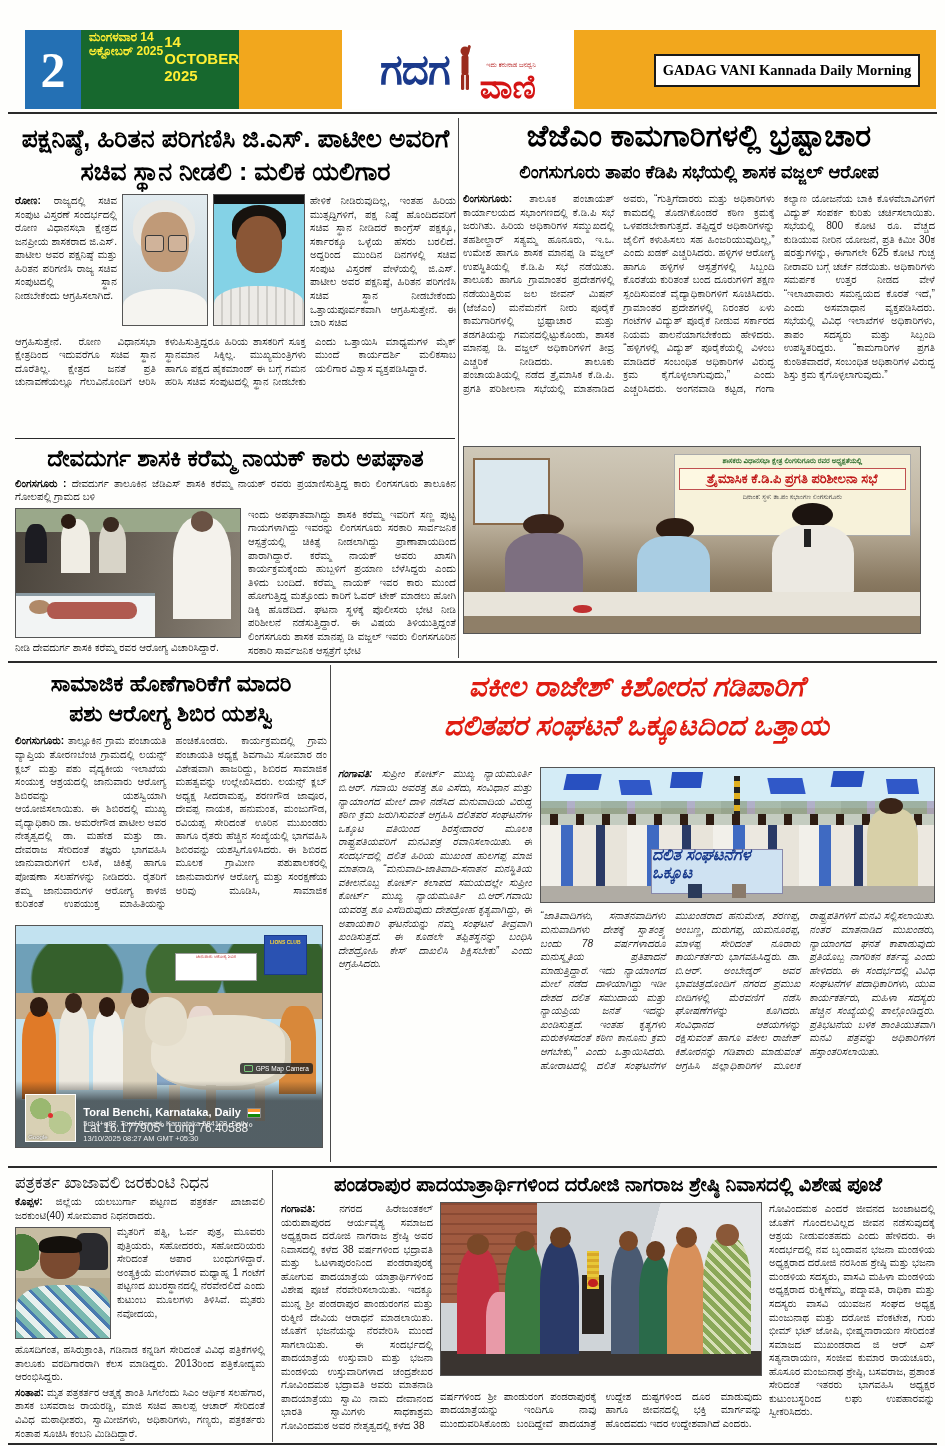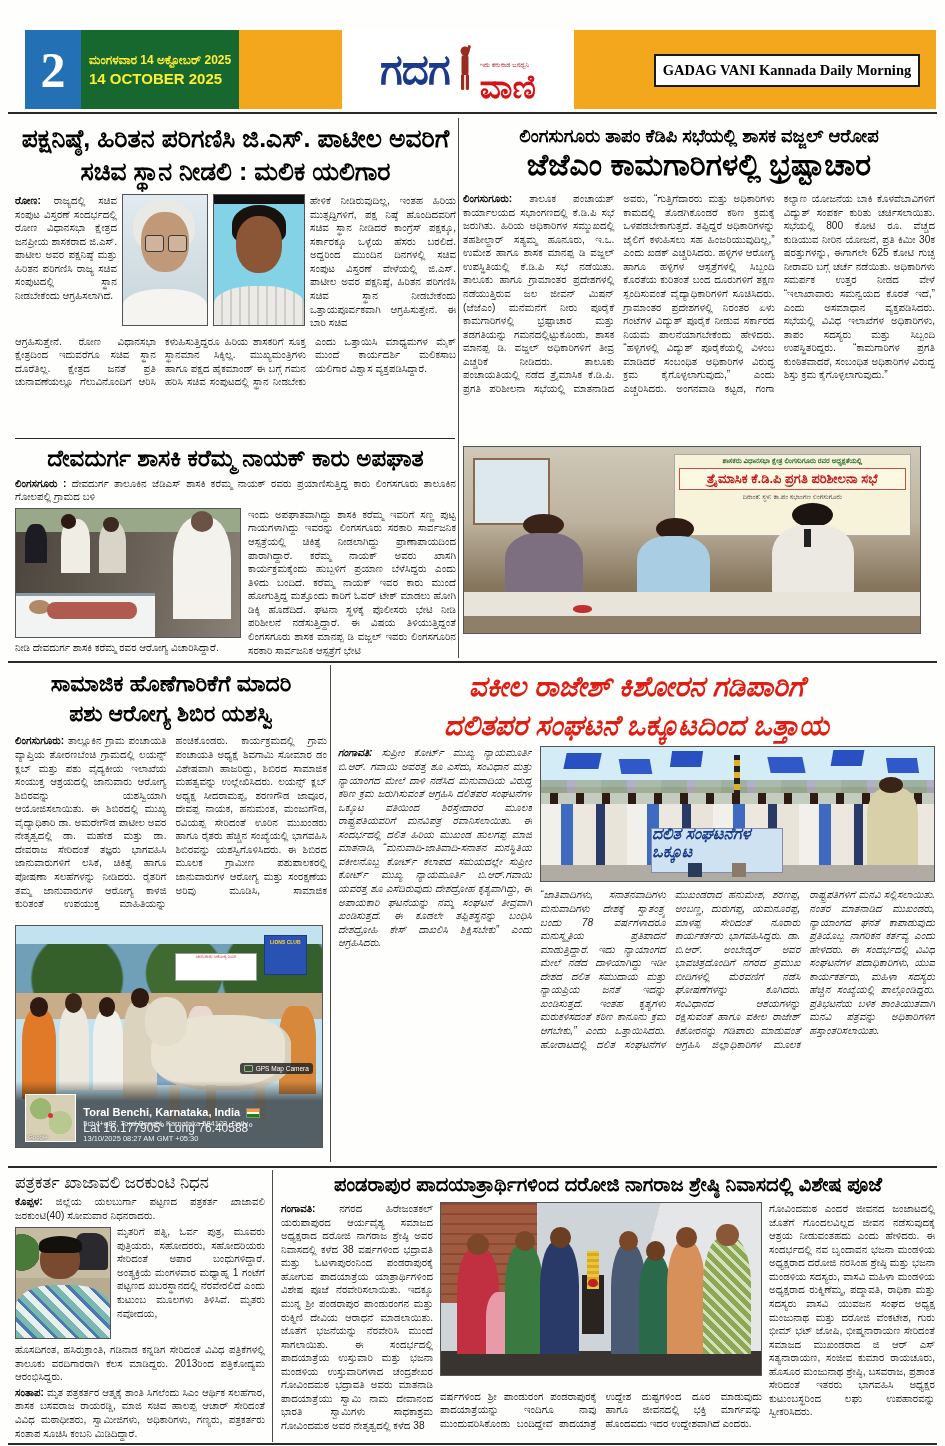--- a/index.html
+++ b/index.html
@@ -8,21 +8,21 @@
   .art{position:absolute;}
   .small{font-size:10.2px;line-height:1.33;text-align:justify;color:#1a1a1a;}
   .hline{position:absolute;background:#2a2a2a;}
   .vline{position:absolute;background:#4a4a4a;width:1px;}
   .ph{position:relative;overflow:hidden;border:1px solid #555;background:#ccc;}
   .abs{position:absolute;}
   
   .header{position:absolute;left:25px;top:30px;width:911px;height:79px;display:flex;}
   .pagenum{width:56px;background:#2470b4;color:#fff;font-family:"Liberation Serif",serif;
            font-weight:bold;font-size:50px;display:flex;align-items:center;justify-content:center;}
-  .datebox{width:158px;background:#17682e;color:#ffee33;display:flex;flex-direction:column;
+  .datebox{width:158px;background:#17682e;color:#ffee33;display:flex;flex-direction:row;
            justify-content:center;padding-left:8px;box-sizing:border-box;}
   .date-kn{font-size:12px;font-weight:bold;}
   .date-en{font-size:15px;font-weight:bold;margin-top:3px;}
   .yellowband{flex:1;background:#f2a71d;position:relative;}
   .logo-panel{position:absolute;left:103px;top:0;width:232px;height:100%;background:#fff;
               display:flex;align-items:center;justify-content:center;gap:3px;}
   .logo-w1{font-size:42px;font-weight:bold;color:#1b3a8c;letter-spacing:-1px;}
   .logo-w2{font-size:33px;font-weight:bold;color:#d41414;display:block;line-height:1;}
   .logo-tag{font-size:6.5px;color:#b01010;display:block;margin-bottom:1px;}
   .title-box{position:absolute;right:16px;top:24px;width:262px;height:29px;background:#fff;
@@ -52,21 +52,21 @@
           <svg width="24" height="52" viewBox="0 0 24 52">
               <g fill="#9a2c1e">
                 <circle cx="12" cy="7" r="4.5"></circle>
                 <rect x="8.5" y="11" width="7" height="20" rx="2.5"></rect>
                 <rect x="15" y="1" width="3" height="12" rx="1.5" transform="rotate(18 16 2)"></rect>
                 <rect x="8" y="30" width="3.2" height="16" rx="1.5"></rect>
                 <rect x="12.8" y="30" width="3.2" height="16" rx="1.5"></rect>
               </g>
             </svg>
         </span>
-        <span style="display:inline-block;text-align:left;margin-top:24px;">
+        <span style="display:inline-block;text-align:right;margin-top:24px;">
           <span class="logo-tag">ಇದು ಕರುನಾಡ ಜನಧ್ವನಿ</span>
           <span class="logo-w2">ವಾಣಿ</span>
         </span>
       </div>
       <div class="title-box">GADAG VANI Kannada Daily Morning</div>
     </div>
   </div>
   <div class="hline" style="top:112px;left:8px;width:929px;height:2px;"></div>
 
   <div class="art" style="left:15px;top:122px;width:441px;">
@@ -90,22 +90,22 @@
         <div class="abs" style="left:0;bottom:0;width:100%;height:30%;background:repeating-linear-gradient(90deg,#eceae6 0 7px,#cfcdc8 7px 9px);border-radius:45% 45% 0 0;"></div>
       </div>
       <div class="small" style="flex:1;">ಹೇಳಿಕೆ ನೀಡಿರುವುದಿಲ್ಲ, ಇಂತಹ ಹಿರಿಯ ಮುತ್ಸದ್ದಿಗಳಿಗೆ, ಪಕ್ಷ ನಿಷ್ಠೆ ಹೊಂದಿದವರಿಗೆ ಸಚಿವ ಸ್ಥಾನ ನೀಡಿದರೆ ಕಾಂಗ್ರೆಸ್ ಪಕ್ಷಕ್ಕೂ, ಸರ್ಕಾರಕ್ಕೂ ಒಳ್ಳೆಯ ಹೆಸರು ಬರಲಿದೆ. ಅದ್ದರಿಂದ ಮುಂದಿನ ದಿನಗಳಲ್ಲಿ ಸಚಿವ ಸಂಪುಟ ವಿಸ್ತರಣೆ ವೇಳೆಯಲ್ಲಿ ಜಿ.ಎಸ್. ಪಾಟೀಲ ಅವರ ಪಕ್ಷನಿಷ್ಠೆ, ಹಿರಿತನ ಪರಿಗಣಿಸಿ ಸಚಿವ ಸ್ಥಾನ ನೀಡಬೇಕೆಂದು ಒತ್ತಾಯಪೂರ್ವಕವಾಗಿ ಆಗ್ರಹಿಸುತ್ತೇನೆ. ಈ ಬಾರಿ ಸಚಿವ</div>
     </div>
     <div class="small" style="margin-top:5px;height:106px;overflow:hidden;column-count:3;column-gap:9px;">ಆಗ್ರಹಿಸುತ್ತೇನೆ. ರೋಣ ವಿಧಾನಸಭಾ ಕ್ಷೇತ್ರದಿಂದ ಇದುವರೆಗೂ ಸಚಿವ ಸ್ಥಾನ ದೊರೆತಿಲ್ಲ. ಕ್ಷೇತ್ರದ ಜನತೆ ಪ್ರತಿ ಚುನಾವಣೆಯಲ್ಲೂ ಗೆಲುವಿನೊಂದಿಗೆ ಆರಿಸಿ ಕಳುಹಿಸುತ್ತಿದ್ದರೂ ಹಿರಿಯ ಶಾಸಕರಿಗೆ ಸೂಕ್ತ ಸ್ಥಾನಮಾನ ಸಿಕ್ಕಿಲ್ಲ. ಮುಖ್ಯಮಂತ್ರಿಗಳು ಹಾಗೂ ಪಕ್ಷದ ಹೈಕಮಾಂಡ್ ಈ ಬಗ್ಗೆ ಗಮನ ಹರಿಸಿ ಸಚಿವ ಸಂಪುಟದಲ್ಲಿ ಸ್ಥಾನ ನೀಡಬೇಕು ಎಂದು ಒತ್ತಾಯಿಸಿ ಮಾಧ್ಯಮಗಳ ಮೈಕ್ ಮುಂದೆ ಕಾರ್ಯದರ್ಶಿ ಮಲಿಕಸಾಬ ಯಲಿಗಾರ ವಿಶ್ವಾಸ ವ್ಯಕ್ತಪಡಿಸಿದ್ದಾರೆ.</div>
   </div>
   <div class="hline" style="top:438px;left:15px;width:440px;height:1px;"></div>
   <div class="vline" style="left:458px;top:118px;height:540px;"></div>
 
   <div class="art" style="left:463px;top:118px;width:472px;">
+    <div class="h-big" style="font-size:30px;line-height:1.2;">ಜೆಜೆಎಂ ಕಾಮಗಾರಿಗಳಲ್ಲಿ ಭ್ರಷ್ಟಾಚಾರ</div>
     <div class="h-big" style="font-size:18px;margin-top:8px;">ಲಿಂಗಸುಗೂರು ತಾಪಂ ಕೆಡಿಪಿ ಸಭೆಯಲ್ಲಿ ಶಾಸಕ ವಜ್ಜಲ್ ಆರೋಪ</div>
-    <div class="h-big" style="font-size:30px;line-height:1.2;">ಜೆಜೆಎಂ ಕಾಮಗಾರಿಗಳಲ್ಲಿ ಭ್ರಷ್ಟಾಚಾರ</div>
     <div class="small" style="margin-top:9px;height:248px;overflow:hidden;column-count:3;column-gap:9px;">
       <b class="dl">ಲಿಂಗಸುಗೂರು:</b>
       <span>ತಾಲೂಕ ಪಂಚಾಯತ್ ಕಾರ್ಯಾಲಯದ ಸಭಾಂಗಣದಲ್ಲಿ ಕೆ.ಡಿ.ಪಿ ಸಭೆ ಜರುಗಿತು. ಹಿರಿಯ ಅಧಿಕಾರಿಗಳ ಸಮ್ಮುಖದಲ್ಲಿ ತಹಶೀಲ್ದಾರ್ ಸತ್ಯಮ್ಮ ಹೂನೂರು, ಇ.ಒ. ಉಮೇಶ ಹಾಗೂ ಶಾಸಕ ಮಾನಪ್ಪ ಡಿ ವಜ್ಜಲ್ ಉಪಸ್ಥಿತಿಯಲ್ಲಿ ಕೆ.ಡಿ.ಪಿ ಸಭೆ ನಡೆಯಿತು. ತಾಲೂಕು ಹಾಗೂ ಗ್ರಾಮಾಂತರ ಪ್ರದೇಶಗಳಲ್ಲಿ ನಡೆಯುತ್ತಿರುವ ಜಲ ಜೀವನ್ ಮಿಷನ್ (ಜೆಜೆಎಂ) ಮನೆಮನೆಗೆ ನೀರು ಪೂರೈಕೆ ಕಾಮಗಾರಿಗಳಲ್ಲಿ ಭ್ರಷ್ಟಾಚಾರ ಮತ್ತು ತಡಗತಿಯನ್ನು ಗಮನದಲ್ಲಿಟ್ಟುಕೊಂಡು, ಶಾಸಕ ಮಾನಪ್ಪ ಡಿ. ವಜ್ಜಲ್ ಅಧಿಕಾರಿಗಳಿಗೆ ತೀವ್ರ ಎಚ್ಚರಿಕೆ ನೀಡಿದರು. ತಾಲೂಕು ಪಂಚಾಯತಿಯಲ್ಲಿ ನಡೆದ ತ್ರೈಮಾಸಿಕ ಕೆ.ಡಿ.ಪಿ. ಪ್ರಗತಿ ಪರಿಶೀಲನಾ ಸಭೆಯಲ್ಲಿ ಮಾತನಾಡಿದ ಅವರು, “ಗುತ್ತಿಗೆದಾರರು ಮತ್ತು ಅಧಿಕಾರಿಗಳು ಕಾಮದಲ್ಲಿ ತೊಡಗಿಕೊಂಡರೆ ಕಠಿಣ ಕ್ರಮಕ್ಕೆ ಒಳಪಡಬೇಕಾಗುತ್ತದೆ. ತಪ್ಪಿದ್ದರೆ ಅಧಿಕಾರಿಗಳನ್ನು ಜೈಲಿಗೆ ಕಳುಹಿಸಲು ಸಹ ಹಿಂಜರಿಯುವುದಿಲ್ಲ,” ಎಂದು ಖಡಕ್ ಎಚ್ಚರಿಸಿದರು. ಹಳ್ಳಿಗಳ ಆರೋಗ್ಯ ಹಾಗೂ ಹಳ್ಳಿಗಳ ಆಸ್ಪತ್ರೆಗಳಲ್ಲಿ ಸಿಬ್ಬಂದಿ ಕೊರತೆಯ ಕುರಿತಂತೆ ಬಂದ ದೂರುಗಳಿಗೆ ತಕ್ಷಣ ಸ್ಪಂದಿಸುವಂತೆ ವೈದ್ಯಾಧಿಕಾರಿಗಳಿಗೆ ಸೂಚಿಸಿದರು. ಗ್ರಾಮಾಂತರ ಪ್ರದೇಶಗಳಲ್ಲಿ ನಿರಂತರ ಏಳು ಗಂಟೆಗಳ ವಿದ್ಯುತ್ ಪೂರೈಕೆ ನೀಡುವ ಸರ್ಕಾರದ ನಿಯಮ ಪಾಲನೆಯಾಗಬೇಕೆಂದು ಹೇಳಿದರು. “ಹಳ್ಳಿಗಳಲ್ಲಿ ವಿದ್ಯುತ್ ಪೂರೈಕೆಯಲ್ಲಿ ವಿಳಂಬ ಮಾಡಿದರೆ ಸಂಬಂಧಿತ ಅಧಿಕಾರಿಗಳ ವಿರುದ್ಧ ಕ್ರಮ ಕೈಗೊಳ್ಳಲಾಗುವುದು,” ಎಂದು ಎಚ್ಚರಿಸಿದರು. ಅಂಗನವಾಡಿ ಕಟ್ಟಡ, ಗಂಗಾ ಕಲ್ಯಾಣ ಯೋಜನೆಯ ಬಾಕಿ ಕೊಳವೆಬಾವಿಗಳಿಗೆ ವಿದ್ಯುತ್ ಸಂಪರ್ಕ ಕುರಿತು ಚರ್ಚಿಸಲಾಯಿತು. ಸಭೆಯಲ್ಲಿ 800 ಕೋಟಿ ರೂ. ವೆಚ್ಚದ ಕುಡಿಯುವ ನೀರಿನ ಯೋಜನೆ, ಪ್ರತಿ ಕಿಮೀ 30ಕ ಷರತ್ತುಗಳನ್ನು, ಈಗಾಗಲೇ 625 ಕೋಟಿ ಗುಚ್ಛ ನೀರಾವರಿ ಬಗ್ಗೆ ಚರ್ಚೆ ನಡೆಯಿತು. ಅಧಿಕಾರಿಗಳು ಸಮರ್ಪಕ ಉತ್ತರ ನೀಡದ ವೇಳೆ “ಇಲಾಖಾವಾರು ಸಮನ್ವಯದ ಕೊರತೆ ಇದೆ,” ಎಂದು ಅಸಮಾಧಾನ ವ್ಯಕ್ತಪಡಿಸಿದರು. ಸಭೆಯಲ್ಲಿ ವಿವಿಧ ಇಲಾಖೆಗಳ ಅಧಿಕಾರಿಗಳು, ತಾಪಂ ಸದಸ್ಯರು ಮತ್ತು ಸಿಬ್ಬಂದಿ ಉಪಸ್ಥಿತರಿದ್ದರು. “ಕಾಮಗಾರಿಗಳ ಪ್ರಗತಿ ಕುಂಠಿತವಾದರೆ, ಸಂಬಂಧಿತ ಅಧಿಕಾರಿಗಳ ವಿರುದ್ಧ ಶಿಸ್ತು ಕ್ರಮ ಕೈಗೊಳ್ಳಲಾಗುವುದು.”</span>
     </div>
     <div class="ph" style="width:456px;height:186px;margin-top:6px;background:linear-gradient(180deg,#cfc8b8 0%,#bdb29e 40%,#8a7a62 72%,#6a5a45 100%);">
       <div class="abs" style="left:2%;top:6%;width:16%;height:34%;background:#dce8ee;border:2px solid #8a6a4a;"></div>
       <div class="abs" style="right:2%;top:4%;width:52%;height:44%;background:#f7f2da;border:1px solid #aaa;padding:2px 4px;box-sizing:border-box;text-align:center;">
         <div style="font-size:7px;color:#2a6a2a;font-weight:bold;">ಶಾಸಕರು ವಿಧಾನಸಭಾ ಕ್ಷೇತ್ರ ಲಿಂಗಸುಗೂರು ರವರ ಅಧ್ಯಕ್ಷತೆಯಲ್ಲಿ</div>
         <div style="font-size:13px;color:#c01818;font-weight:bold;margin-top:3px;border:1px solid #c05050;padding:2px 0;background:#fdf8e2;">ತ್ರೈಮಾಸಿಕ ಕೆ.ಡಿ.ಪಿ ಪ್ರಗತಿ ಪರಿಶೀಲನಾ ಸಭೆ</div>
         <div style="font-size:6.5px;color:#444;margin-top:3px;">ದಿನಾಂಕ:    ಸ್ಥಳ: ತಾ.ಪಂ ಸಭಾಂಗಣ ಲಿಂಗಸುಗೂರು</div>
@@ -180,41 +180,41 @@
       <div class="abs" style="left:42%;top:32%;width:14%;height:22%;background:#e4ddcb;border-radius:45%;"></div>
       <div class="abs" style="left:50%;top:72%;width:3.5%;height:16%;background:#ddd5c2;"></div>
       <div class="abs" style="left:62%;top:72%;width:3.5%;height:16%;background:#d6cfbc;"></div>
       <div class="abs" style="left:78%;top:72%;width:3.5%;height:16%;background:#ddd5c2;"></div>
       <div class="abs" style="left:0;bottom:0;width:100%;height:30%;background:linear-gradient(transparent,rgba(15,15,15,.62) 30%);">
         <div class="abs" style="left:3%;bottom:8%;width:16%;height:70%;background:radial-gradient(circle at 30% 30%,#9ab870 22%,transparent 23%),radial-gradient(circle at 70% 60%,#b8c890 26%,transparent 27%),#d8d0b4;border:1px solid #fff;">
           <div class="abs" style="left:45%;top:40%;width:5px;height:5px;background:#e03030;border-radius:50%;"></div>
           <div class="abs" style="left:4%;bottom:2%;color:#fff;font-size:6px;text-shadow:0 0 2px #000;">Google</div>
         </div>
         <div class="abs" style="left:22%;bottom:44%;color:#fff;font-size:11px;font-weight:bold;">
-          <span>Toral Benchi, Karnataka, India</span>
+          <span>Toral Benchi, Karnataka, Daily</span>
           <span style="display:inline-block;width:12px;height:8px;vertical-align:middle;margin-left:3px;background:linear-gradient(180deg,#ff9933 33%,#fff 33% 66%,#138808 66%);border:.5px solid #888;"></span>
         </div>
         <div class="abs" style="left:22%;bottom:30%;color:#f0f0f0;font-size:7.5px;">5ch4+g87, Toral Benchi, Karnataka 584122, Daily</div>
         <div class="abs" style="left:22%;bottom:18%;color:#f0f0f0;font-size:12px;">Lat 16.177905° Long 76.40588°</div>
         <div class="abs" style="left:22%;bottom:6%;color:#f0f0f0;font-size:7.5px;">13/10/2025 08:27 AM GMT +05:30</div>
       </div>
       <div class="abs" style="right:3%;top:62%;background:rgba(30,30,30,.8);border-radius:3px;padding:2px 4px;color:#fff;font-size:6.5px;display:flex;align-items:center;gap:3px;">
         <span style="display:inline-block;width:7px;height:5px;border:1px solid #7ac87a;border-radius:1px;"></span>
         <span>GPS Map Camera</span>
       </div>
     </div>
   </div>
   <div class="vline" style="left:330px;top:665px;height:497px;"></div>
 
   <div class="art" style="left:338px;top:667px;width:597px;font-style:italic;">
     <div class="h-red" style="font-size:28px;line-height:1.4;">
       <div>ವಕೀಲ ರಾಜೇಶ್ ಕಿಶೋರನ ಗಡಿಪಾರಿಗೆ</div>
       <div>ದಲಿತಪರ ಸಂಘಟನೆ ಒಕ್ಕೂಟದಿಂದ ಒತ್ತಾಯ</div>
     </div>
-    <div style="display:flex;gap:8px;margin-top:1px;">
+    <div style="display:flex;gap:8px;margin-top:22px;">
       <div class="small" style="width:194px;height:398px;overflow:hidden;">
         <b class="dl">ಗಂಗಾವತಿ:</b>
         <span>ಸುಪ್ರೀಂ ಕೋರ್ಟ್ ಮುಖ್ಯ ನ್ಯಾಯಮೂರ್ತಿ ಬಿ.ಆರ್. ಗವಾಯಿ ಅವರತ್ತ ಶೂ ಎಸೆದು, ಸಂವಿಧಾನ ಮತ್ತು ನ್ಯಾಯಾಂಗದ ಮೇಲೆ ದಾಳಿ ನಡೆಸಿದ ಮನುವಾದಿಯ ವಿರುದ್ಧ ಕಠಿಣ ಕ್ರಮ ಜರುಗಿಸುವಂತೆ ಆಗ್ರಹಿಸಿ ದಲಿತಪರ ಸಂಘಟನೆಗಳ ಒಕ್ಕೂಟ ವತಿಯಿಂದ ಶಿರಸ್ತೇದಾರರ ಮೂಲಕ ರಾಷ್ಟ್ರಪತಿಯವರಿಗೆ ಮನವಿಪತ್ರ ರವಾನಿಸಲಾಯಿತು. ಈ ಸಂದರ್ಭದಲ್ಲಿ ದಲಿತ ಹಿರಿಯ ಮುಖಂಡ ಹುಲಗಪ್ಪ ಮಾಜಿ ಮಾತನಾಡಿ, “ಮನುವಾದಿ-ಜಾತಿವಾದಿ-ಸನಾತನ ಮನಸ್ಥಿತಿಯ ವಕೀಲನೊಬ್ಬ ಕೋರ್ಟ್ ಕಲಾಪದ ಸಮಯದಲ್ಲೇ ಸುಪ್ರೀಂ ಕೋರ್ಟ್ ಮುಖ್ಯ ನ್ಯಾಯಮೂರ್ತಿ ಬಿ.ಆರ್.ಗವಾಯಿ ಯವರತ್ತ ಶೂ ಎಸೆದಿರುವುದು ದೇಶದ್ರೋಹ ಕೃತ್ಯವಾಗಿದ್ದು, ಈ ಅಪಾಯಕಾರಿ ಘಟನೆಯನ್ನು ನಮ್ಮ ಸಂಘಟನೆ ತೀವ್ರವಾಗಿ ಖಂಡಿಸುತ್ತದೆ. ಈ ಕೂಡಲೇ ತಪ್ಪಿತಸ್ಥನನ್ನು ಬಂಧಿಸಿ ದೇಶದ್ರೋಹಿ ಕೇಸ್ ದಾಖಲಿಸಿ ಶಿಕ್ಷಿಸಬೇಕು” ಎಂದು ಆಗ್ರಹಿಸಿದರು.</span>
       </div>
       <div style="flex:1;">
         <div class="ph" style="width:100%;height:136px;box-sizing:border-box;background:linear-gradient(#d4ecf6 0 30%,#c4ccc0 30% 45%,#c8c0b4 45% 80%,#b0aca4 80%);">
           <div class="abs" style="left:0;top:24%;width:100%;height:10%;background:repeating-linear-gradient(90deg,#7a8a6a 0 26px,#98a 26px 34px,#8a9a7a 34px 60px);opacity:.6;"></div>
           <div class="abs" style="left:49%;top:6%;width:6px;height:44%;background:repeating-linear-gradient(0deg,#e0b020 0 6px,#222 6px 12px);"></div>
           <div class="abs" style="left:6%;top:4%;width:9%;height:12%;background:#2850c0;transform:skewX(-12deg);"></div>
           <div class="abs" style="left:20%;top:9%;width:8%;height:11%;background:#3058c8;transform:skewX(10deg);"></div>

